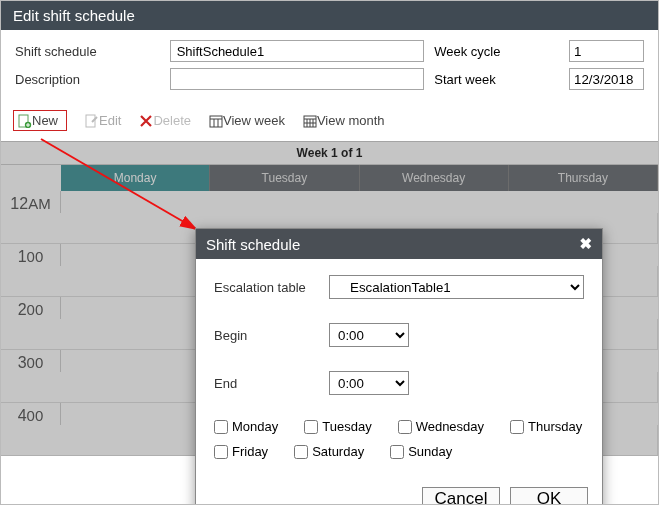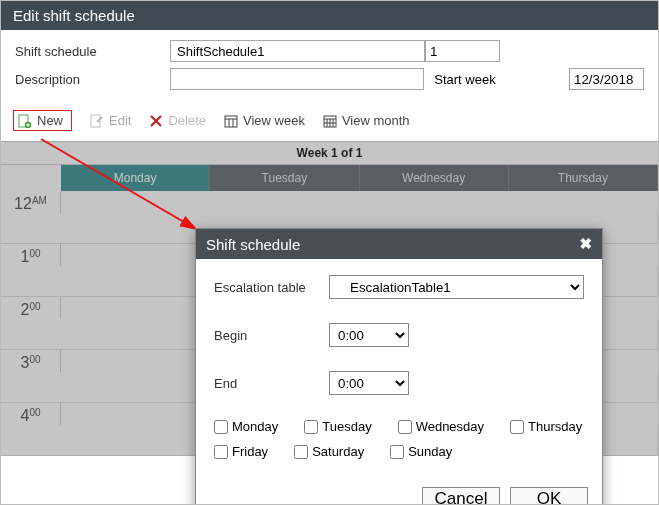--- a/index.html
+++ b/index.html
@@ -5,35 +5,35 @@
   * { box-sizing: border-box; margin: 0; padding: 0; font-family: "Segoe UI", Arial, sans-serif; }
   body { width: 659px; height: 505px; overflow: hidden; font-size: 13px; background: #fff; position: relative; border: 1px solid #bbb; }
   .title-bar { background: #404a53; color: #fff; padding: 6px 12px; font-size: 15px; }
   .form-area { padding: 10px 14px 8px 14px; }
   .form-row { display: flex; align-items: center; margin-bottom: 6px; }
   .f-label { width: 155px; color: #333; }
   .f-input { border: 1px solid #a6a6a6; height: 22px; width: 255px; padding: 0 6px; font-size: 13px; }
   .f-label2 { width: 145px; padding-left: 10px; }
   .f-input2 { width: 75px; border: 1px solid #a6a6a6; height: 22px; padding: 0 4px; overflow: hidden; }
   .toolbar { display:flex; gap:18px; padding: 6px 12px 10px 12px; align-items:center; }
-  .tb-btn { display:flex; align-items:center; gap:5px; cursor:pointer; color:#444; }
+  .tb-btn { display:flex; align-items:center; cursor:pointer; color:#444; }
   .tb-btn.red { color:#c00; }
   .tb-btn.disabled { color:#aaa; }
   .tb-new { border:1px solid #cc2222; padding:2px 8px 2px 4px; }
   .icon { display:inline-block; width:14px; height:14px; }
   .week-hdr { border:1px solid #ccc; border-left:none; border-right:none; background:#fff; text-align:center; font-weight:bold; padding:4px 16px; margin: 0; font-size:12px;}
   .cal-wrap { position:relative; }
   .day-hdr-row { display:flex; }
   .time-col-w { width:60px; }
   .day-hdr { flex:1; text-align:center; background:#5b6066; color:#e4e4e4; padding:6px 0; font-size:12px; border-right:1px solid #777; }
   .day-hdr.sel { background:#2e8b8f; color:#fff; }
   .grid-row { display:flex; border-bottom:1px solid #ddd; height:53px;flex-direction:column; }
   .time-col { width:60px; border-right:1px solid #ccc; border-left:none; display:flex; align-items:flex-start; justify-content:center; padding-top:4px; color:#444;}
   .time-col .h { font-size:16px;}
-  .time-col .m { font-size:10px; vertical-align: super; }
+  .time-col .m { font-size:15px; vertical-align: super; }
   .grid-cell { flex:1; border-right:1px solid #e0e0e0; }
   .shade { position:absolute; left:0; right:0; top:0; bottom:0; background:rgba(90,90,90,0.35); pointer-events:none; }
   
   .modal { position:absolute; left:194px; top:227px; width:408px; background:#fff; border:1px solid #888; box-shadow:0 3px 12px rgba(0,0,0,0.4); }
   .modal-title { background:#4a4f55; color:#fff; padding:6px 10px; font-size:15px; display:flex; justify-content:space-between; align-items:center; }
   .close-x { cursor:pointer; font-weight:bold; }
   .modal-body { padding:16px 18px 10px 18px; }
   .m-row { display:flex; align-items:center; margin-bottom:24px; }
   .m-label { width:115px; color:#333; }
   .m-sel { flex:1; height:24px; border:1px solid #888; padding:0 16px; background:#fff; }
@@ -51,20 +51,21 @@
 <body>
 
 <div class="title-bar">
   <span>Edit shift schedule</span>
 </div>
 
 <div class="form-area">
   <div class="form-row">
     <div class="f-label">Shift schedule</div>
     <input class="f-input" value="ShiftSchedule1" style="">
+    <div class="f-label2">Week cycle</div>
     <input class="f-input2" value="1" style="">
   </div>
   <div class="form-row">
     <div class="f-label">Description</div>
     <input class="f-input" value="" style="">
     <div class="f-label2">Start week</div>
     <input class="f-input2" value="12/3/2018" style="">
   </div>
 </div>
 

